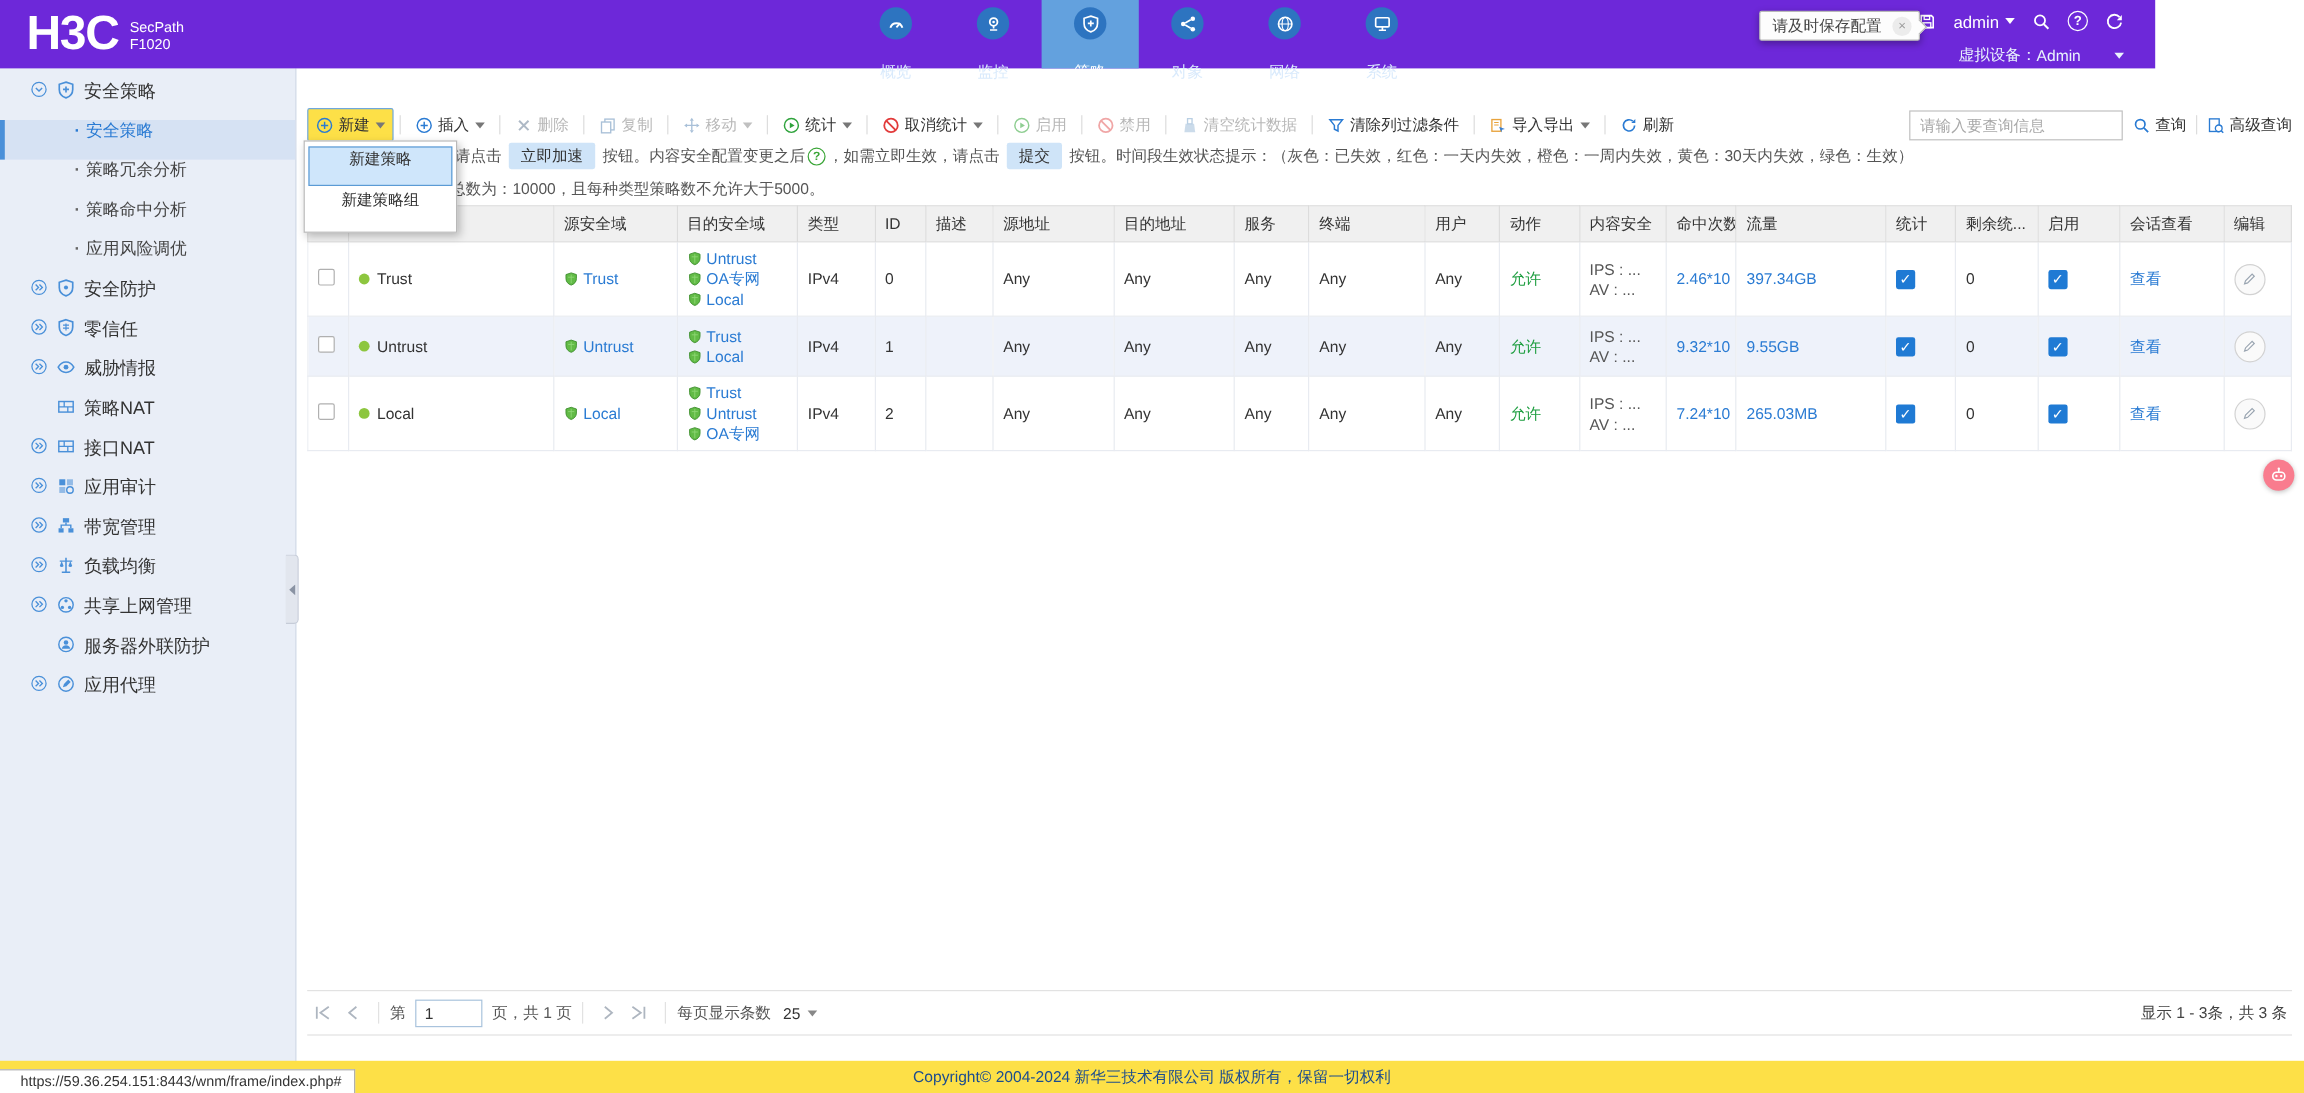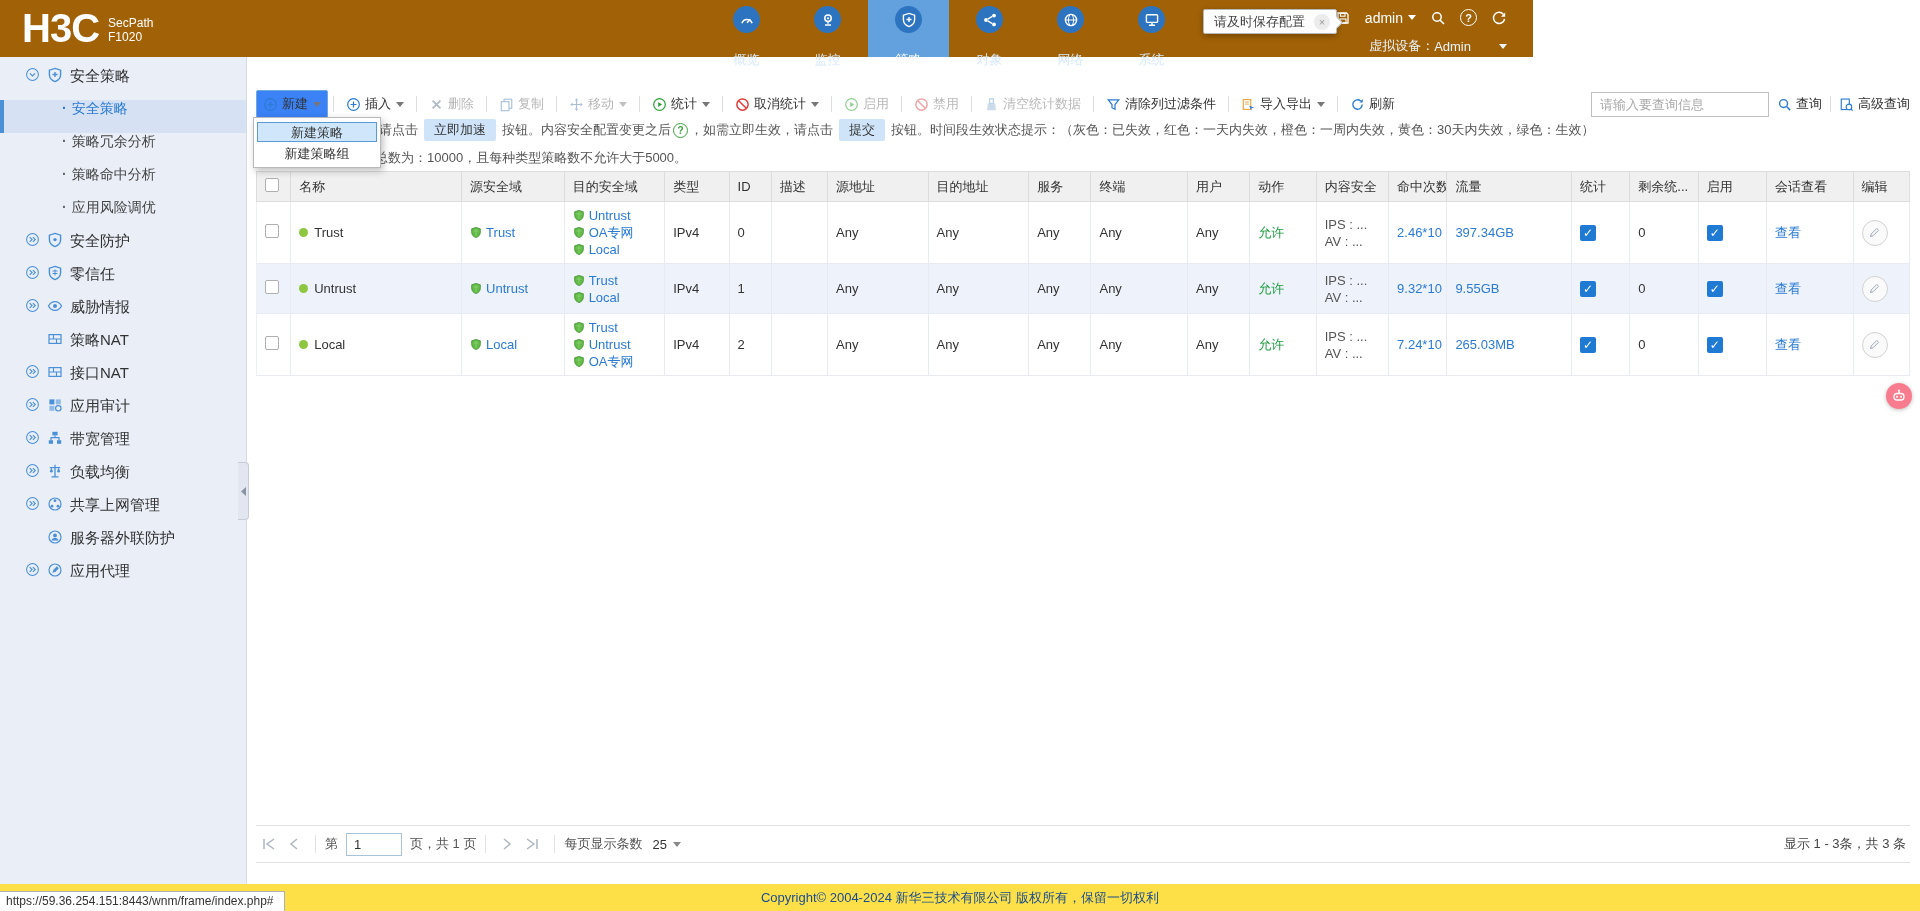--- a/index.html
+++ b/index.html
@@ -1,20 +1,20 @@
 <!DOCTYPE html>
 <html><head>
 <meta charset="utf-8">
 <style>
   * { margin:0; padding:0; box-sizing:border-box; }
   html,body { width:1920px; height:911px; overflow:hidden; font-family:"Liberation Sans","DejaVu Sans",sans-serif; background:#fff; }
   svg { display:block; }
 
   
-  .header { position:absolute; left:0; top:0; width:1533px; height:57px; background:#a16207; z-index:20; }
+  .header { position:absolute; left:0; top:0; width:1796px; height:57px; background:#6d28d9; z-index:20; }
   .logo-area { position:absolute; left:22px; top:7px; display:flex; align-items:center; color:#fff; }
   .logo { font-size:40px; font-weight:bold; letter-spacing:-1px; line-height:42px; }
   .product { margin-left:9px; font-size:12px; line-height:14px; padding-top:4px; }
   .nav { position:absolute; left:706px; top:0; height:57px; display:flex; }
   .nav-item { width:81px; height:57px; text-align:center; padding-top:6px; cursor:pointer; }
   .nav-item.active { background:#63a1de; }
   .nav-ic { width:27px; height:27px; border-radius:50%; background:#2d74c0; margin:0 auto; display:flex; align-items:center; justify-content:center; }
   .nav-item.active .nav-ic { background:#2d74c0; }
   .nav-label { margin-top:18px; font-size:13px; color:#d9eafc; }
   .nav-item.active .nav-label { color:#fff; }
@@ -42,34 +42,34 @@
   .sb-item.selected .sel-bar { position:absolute; left:0; top:0; bottom:0; width:4px; background:#4a90d9; }
   .sb-exp { width:16px; height:16px; color:#4a90d9; flex:0 0 16px; }
   .sb-ic { width:17px; height:17px; color:#4a90d9; flex:0 0 17px; }
   .collapse-handle { position:absolute; left:238px; top:462px; width:11px; height:58px; background:#e2e6ee; border:1px solid #c6ccd8; border-left:none; border-radius:0 4px 4px 0; display:flex; align-items:center; justify-content:center; color:#8a93a3; z-index:6; cursor:pointer; }
 
   
   .content { position:absolute; left:248px; top:57px; right:0; bottom:27px; background:#fff; }
   .toolbar-row { position:absolute; left:8px; right:10px; top:33px; height:28px; display:flex; align-items:center; }
   #toolbar-buttons { display:flex; align-items:center; }
   .tb-btn { display:inline-flex; align-items:center; gap:4px; padding:4px 6px; font-size:13px; color:#333; border:1px solid transparent; border-radius:2px; cursor:pointer; background:transparent; font-family:inherit; }
-  .tb-btn.active { background:#3b82f6; border-color:#6fa8dc; }
+  .tb-btn.active { background:#fde047; border-color:#6fa8dc; }
   .tb-btn.disabled { color:#b8b8b8; cursor:default; }
   .tb-sep { width:1px; height:16px; background:#ddd; margin:0 5px; }
   .tb-caret { width:0; height:0; border-left:4px solid transparent; border-right:4px solid transparent; border-top:5px solid #777; margin-left:1px; }
   .tb-btn.disabled .tb-caret { border-top-color:#c0c0c0; }
   .search-group { position:absolute; right:0; top:0; height:28px; display:flex; align-items:center; gap:8px; font-size:13px; color:#333; }
   .search-input { width:178px; height:25px; border:1px solid #c0c0c0; padding:0 8px; font-size:13px; color:#333; font-family:inherit; }
   .search-input::placeholder { color:#a9a9a9; }
   .icon-text-btn { display:inline-flex; align-items:center; gap:4px; cursor:pointer; }
   .sg-sep { width:1px; height:16px; background:#ddd; }
 
   
   .new-menu { position:absolute; left:253px; top:117px; width:128px; background:#fff; border:1px solid #b9b9b9; box-shadow:2px 3px 7px rgba(0,0,0,.25); padding:3px; z-index:60; }
-  .menu-item { height:20px; line-height:19px; text-align:center; font-size:13px; color:#333; border:1px solid transparent; margin:1px 0; cursor:pointer; }
+  .menu-item { height:33px; line-height:19px; text-align:center; font-size:13px; color:#333; border:1px solid transparent; margin:1px 0; cursor:pointer; }
   .menu-item.hl { background:#cfe6fb; border-color:#5b9bd5; }
 
   
   .notice1 { position:absolute; left:10px; top:62px; height:22px; display:flex; align-items:center; gap:2px; font-size:13px; color:#555; white-space:nowrap; }
   .notice-btn { background:#cfe4f8; padding:2px 10px; border-radius:2px; color:#333; margin:0 4px; cursor:pointer; }
   .help-ic { width:15px; height:15px; border-radius:50%; border:1px solid #3aa537; color:#3aa537; font-size:10px; font-weight:bold; display:inline-flex; align-items:center; justify-content:center; flex:0 0 15px; }
   .help-ic::after { content:"?"; }
   .notice2 { position:absolute; left:10px; top:92px; font-size:13px; color:#555; }
 
   
@@ -96,21 +96,21 @@
   .pager { position:absolute; left:8px; right:10px; top:768px; height:38px; border-top:1px solid #e2e2e2; border-bottom:1px solid #e2e2e2; display:flex; align-items:center; font-size:13px; color:#555; }
   .pg-ic { color:#aeb6c0; margin:0 6px; cursor:pointer; }
   .pg-sep { width:1px; height:18px; background:#e2e2e2; margin:0 9px; }
   .page-input { width:56px; height:23px; border:1px solid #a9c3dd; padding:0 7px; font-size:13px; margin:0 8px; font-family:inherit; color:#333; }
   .pg-caret { width:0; height:0; border-left:4px solid transparent; border-right:4px solid transparent; border-top:5px solid #888; margin-left:6px; cursor:pointer; }
   .pg-summary { margin-left:auto; color:#444; margin-right:4px; }
   .per-page-val { margin-left:10px; color:#333; }
 
   
   .footer { position:absolute; left:0; bottom:0; width:1920px; height:27px; background:#fde047; display:flex; align-items:center; justify-content:center; font-size:13px; color:#1b4c8f; z-index:10; }
-  .status-bar { position:absolute; left:0; bottom:0; background:#fff; border:1px solid #b0b0b0; border-left:none; border-bottom:none; padding:2px 10px 3px 6px; font-size:12px; color:#333; z-index:30; }
+  .status-bar { position:absolute; left:0; bottom:0; background:#fff; border:1px solid #b0b0b0; border-left:none; border-bottom:none; padding:2px 10px 3px 17px; font-size:12px; color:#333; z-index:30; }
   .assistant { position:absolute; right:8px; top:383px; width:26px; height:26px; border-radius:50%; background:#f97c8e; display:flex; align-items:center; justify-content:center; box-shadow:0 1px 4px rgba(0,0,0,.25); cursor:pointer; z-index:15; }
 </style>
 </head>
 <body>
 
 <div class="header">
   <div class="logo-area">
     <span class="logo">H3C</span>
     <span class="product">
       <span>SecPath</span><br>

